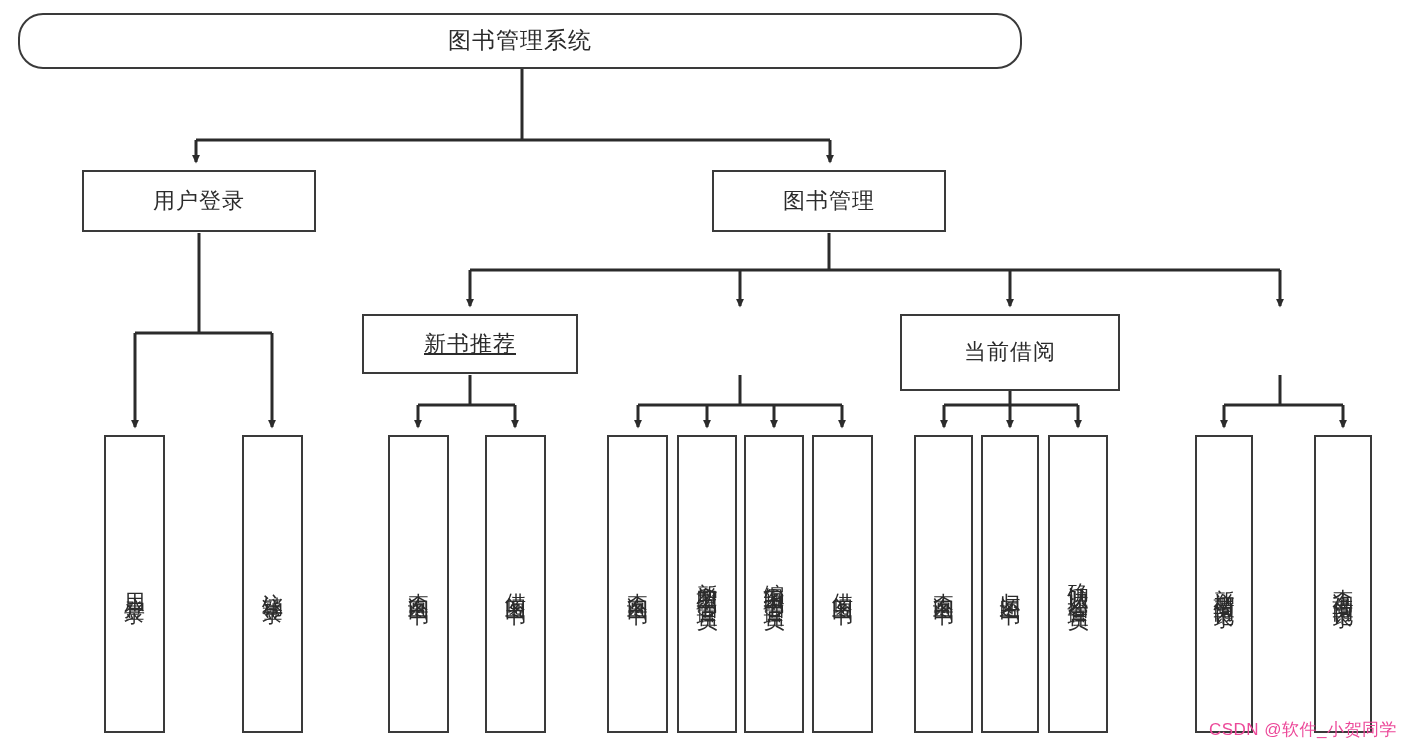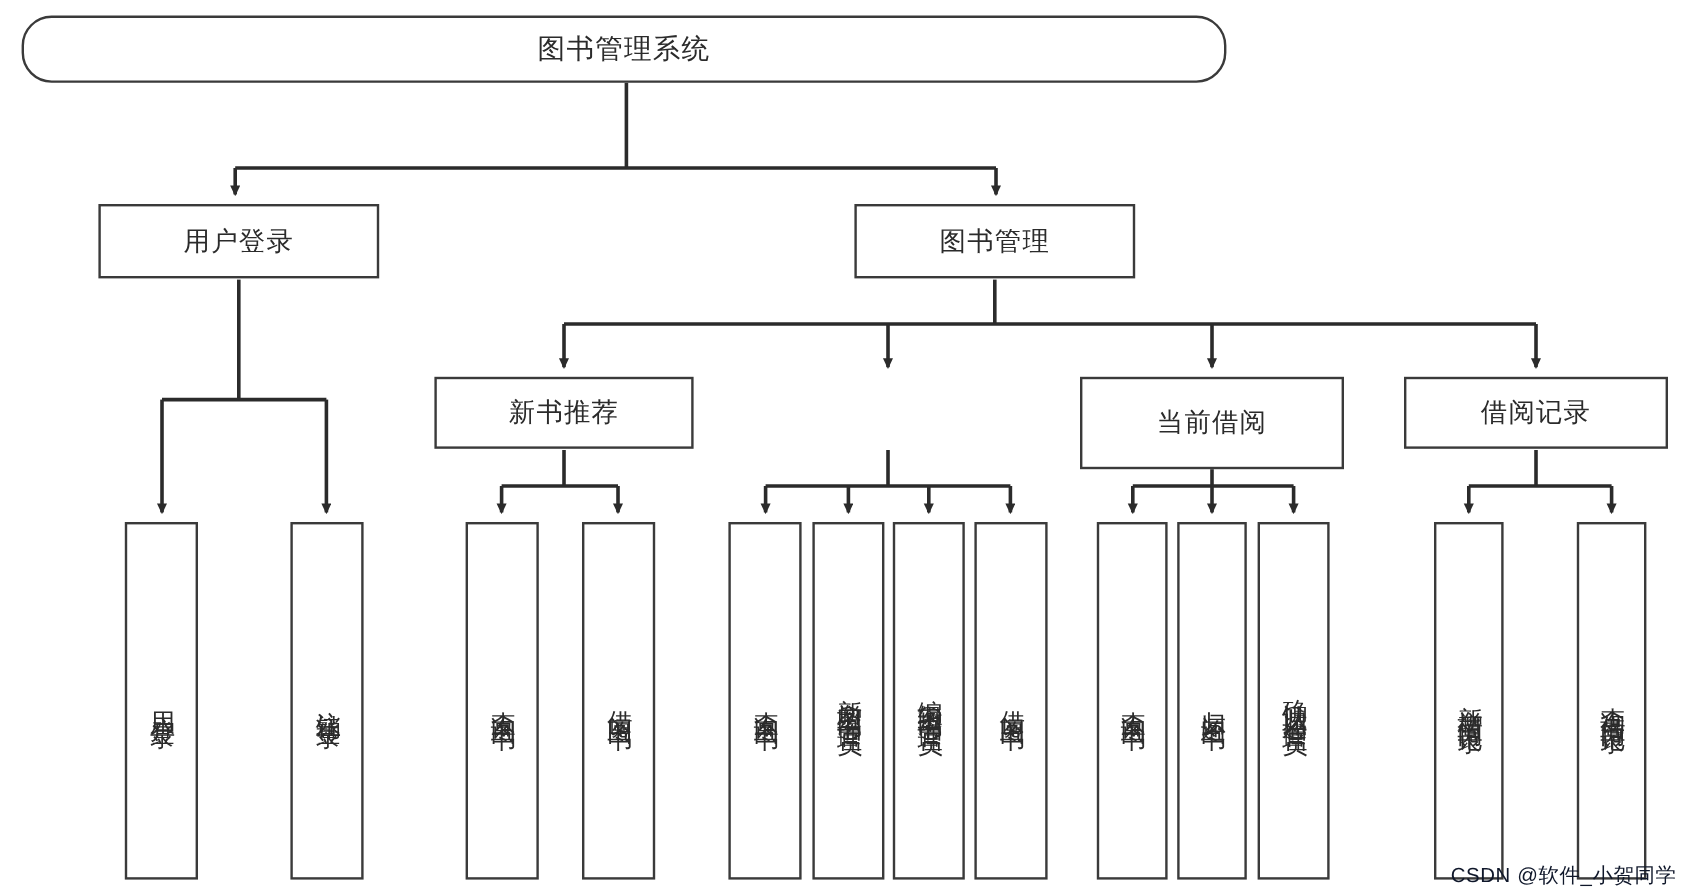--- a/index.html
+++ b/index.html
@@ -50,21 +50,21 @@
     white-space: nowrap;
   }
   .node.root {
     font-size: 23px;
   }
   #watermark {
     position: absolute;
     right: 8px;
     bottom: 6px;
     font-size: 17px;
-    color: #0f172a;
+    color: #ec4899;
     letter-spacing: 0.5px;
     white-space: nowrap;
   }
 </style>
 </head>
 <body>
 
 <div id="canvas">
 
   <svg id="edges" viewBox="0 0 1405 747" width="1405" height="747" xmlns="http://www.w3.org/2000/svg">
@@ -115,23 +115,22 @@
       <path d="M1224,405 L1224,427" marker-end="url(#arrow)"></path>
       <path d="M1343,405 L1343,427" marker-end="url(#arrow)"></path>
     </g>
   </svg>
 
   <div class="node horiz root" style="left:18px; top:13px; width:1004px; height:56px;border-radius:25px;">图书管理系统</div>
 
   <div class="node horiz" style="left:82px; top:170px; width:234px; height:62px;">用户登录</div>
   <div class="node horiz" style="left:712px; top:170px; width:234px; height:62px;">图书管理</div>
 
-  <div class="node horiz" style="left:362px; top:314px; width:216px; height:60px;">新书推荐</div>
+  <div class="node horiz" style="left:362px; top:314px; width:216px; height:60px;text-decoration:underline;">新书推荐</div>
   <div class="node horiz" style="left:900px; top:314px; width:220px; height:77px;">当前借阅</div>
-  <div class="node horiz" style="left:1170px; top:314px; width:220px; height:60px;">借阅记录</div>
 
   <div class="node vert" style="left:104px; top:435px; width:61px; height:298px;">用户登录</div>
   <div class="node vert" style="left:242px; top:435px; width:61px; height:298px;">注销登录</div>
 
   <div class="node vert" style="left:388px; top:435px; width:61px; height:298px;">查询图书</div>
   <div class="node vert" style="left:485px; top:435px; width:61px; height:298px;">借阅图书</div>
 
   <div class="node vert" style="left:607px; top:435px; width:61px; height:298px;">查询图书</div>
   <div class="node vert" style="left:677px; top:435px; width:60px; height:298px;">新增图书（管理员）</div>
   <div class="node vert" style="left:744px; top:435px; width:60px; height:298px;">编辑图书（管理员）</div>

